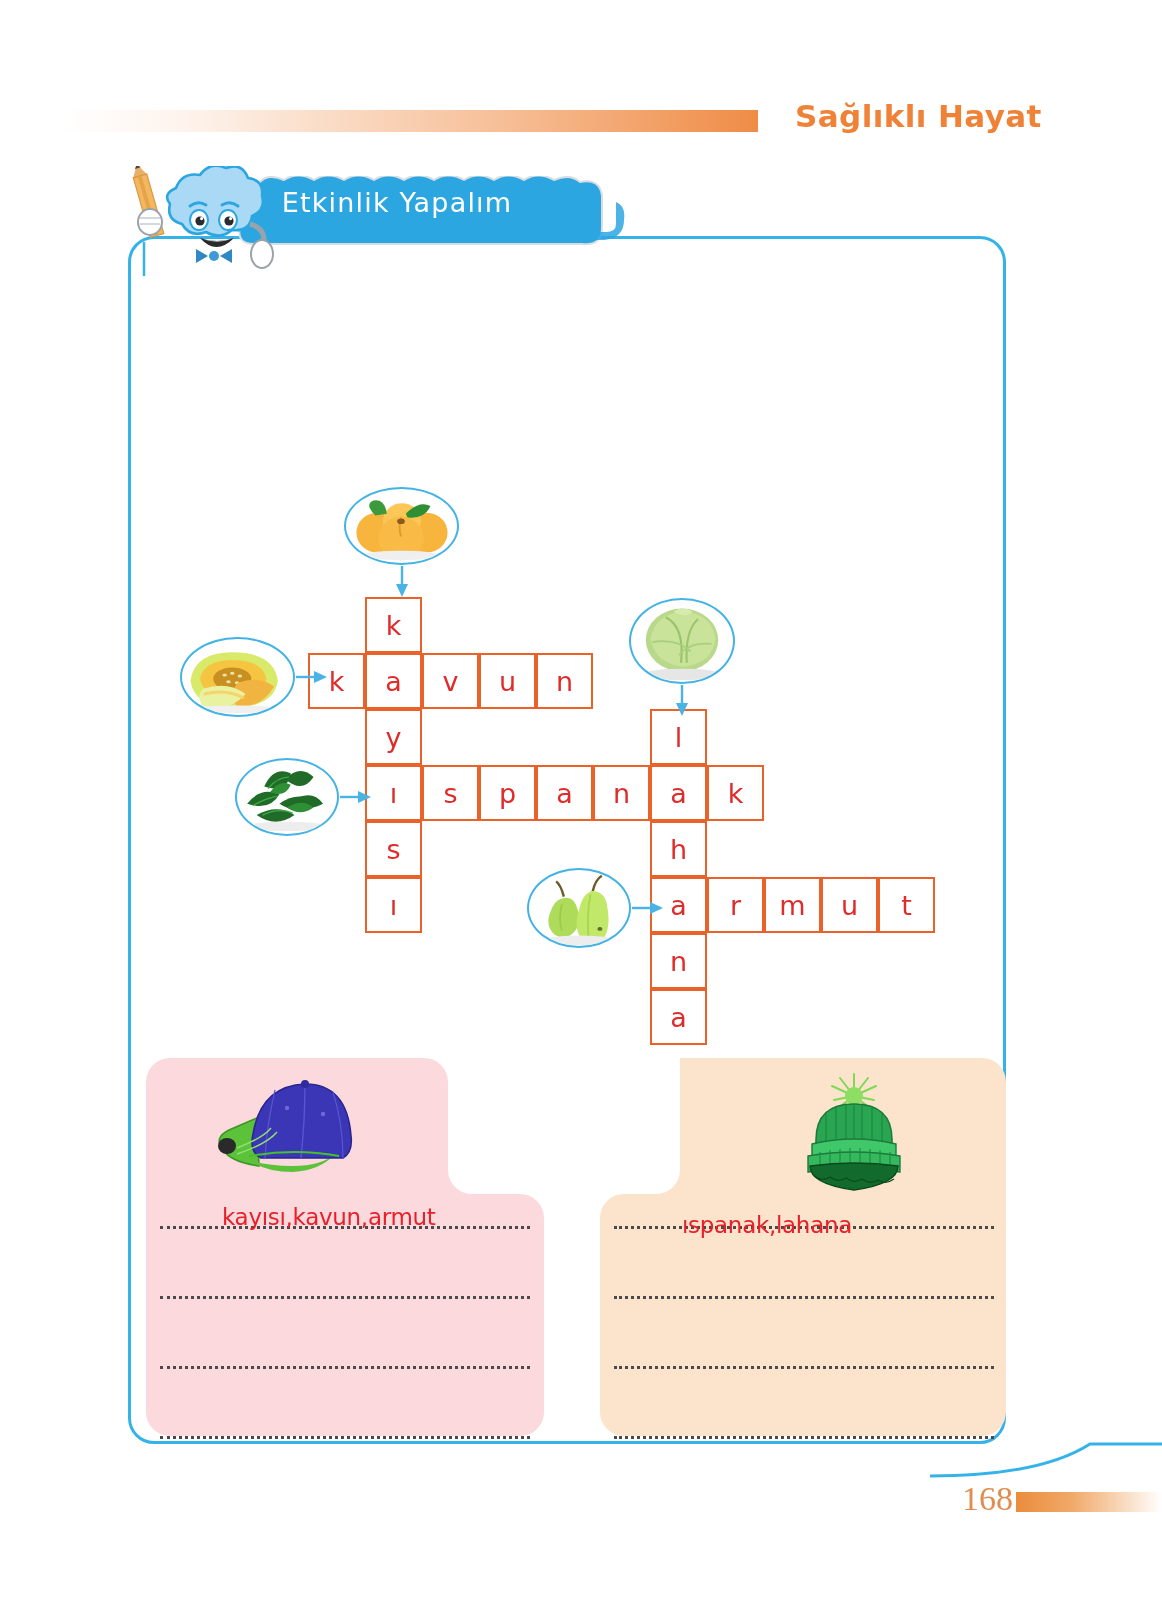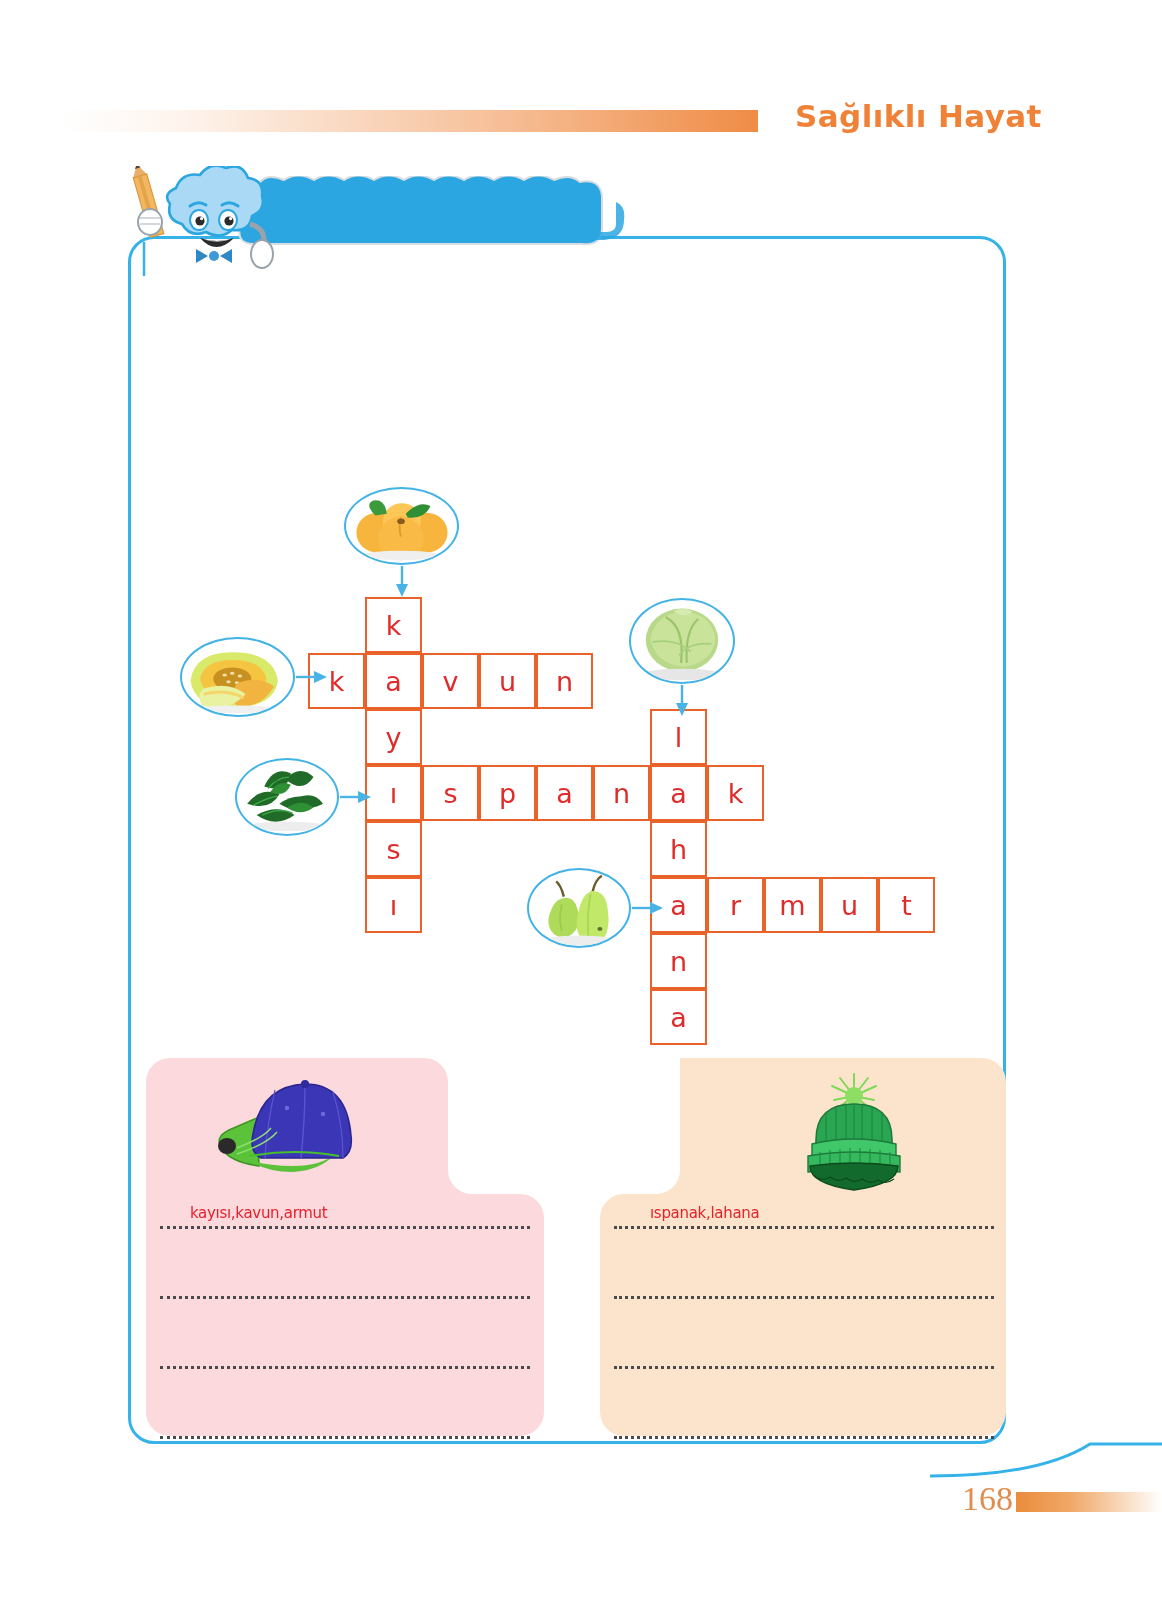--- a/index.html
+++ b/index.html
@@ -64,23 +64,24 @@
   .arrow { position: absolute; }
 
   
   .panel { position: absolute; }
   .panel .lines { position: absolute; left: 0; top: 0; width: 100%; height: 100%; }
   .dotline {
     position: absolute; height: 0;
     border-bottom: 3px dotted #4a4a4a;
   }
   .answer {
-    position: absolute; color: #e8202a; font-size: 15px;
+    position: absolute; color: #e8202a; font-size: 23px;
     font-family: "DejaVu Sans", sans-serif; white-space: nowrap;
     letter-spacing: -0.3px;
+    margin-left: 32px;
   }
 
   
   .pg-num {
     position: absolute; left: 962px; top: 1480px;
     font-size: 34px; color: #e08d4f; font-family: "Liberation Serif", serif;
   }
   .pg-bar {
     position: absolute; left: 1016px; top: 1492px; width: 146px; height: 20px;
     background: linear-gradient(to right, #ea8c3c 0%, #f0a968 38%, rgba(240,169,104,0) 100%);
@@ -139,20 +140,21 @@
 
         <path d="M104,90 l-12,-7 v14 Z" fill="#2f87c4"></path>
         <path d="M116,90 l12,-7 v14 Z" fill="#2f87c4"></path>
         <circle cx="110" cy="90" r="5" fill="#3d9ad6"></circle>
       </g>
 
       <path d="M146,58 q14,4 14,16" stroke="#9aa3ab" stroke-width="5" fill="none"></path>
       <ellipse cx="158" cy="88" rx="11" ry="14" fill="#ffffff" stroke="#9aa3ab" stroke-width="2"></ellipse>
     </svg>
   </div>
+  <div class="badge-label">Etkinlik Yapalım</div>
 
 
   <div class="xw" id="xw">
       <div class="cell" style="left: 365px; top: 597px; width: 57px; height: 56px;">k</div>
       <div class="cell" style="left: 308px; top: 653px; width: 57px; height: 56px;">k</div>
       <div class="cell" style="left: 365px; top: 653px; width: 57px; height: 56px;">a</div>
       <div class="cell" style="left: 422px; top: 653px; width: 57px; height: 56px;">v</div>
       <div class="cell" style="left: 479px; top: 653px; width: 57px; height: 56px;">u</div>
       <div class="cell" style="left: 536px; top: 653px; width: 57px; height: 56px;">n</div>
       <div class="cell" style="left: 365px; top: 709px; width: 57px; height: 56px;">y</div>
@@ -354,21 +356,21 @@
       </g>
       <path d="M36,98 Q80,92 124,98 Q124,116 80,122 Q36,116 36,98 Z" fill="#126b2c" stroke="#0b4a1d" stroke-width="1.4"></path>
       <path d="M40,108 q8,6 16,1 q8,6 16,1 q8,6 16,1 q8,6 16,1 q8,5 16,-1" stroke="#0b4a1d" stroke-width="1.2" fill="none"></path>
     </svg>
     <div class="lines">
         <div class="dotline" style="left: 38px; top: 168px; width: 380px;"></div>
         <div class="dotline" style="left: 38px; top: 238px; width: 380px;"></div>
         <div class="dotline" style="left: 38px; top: 308px; width: 380px;"></div>
         <div class="dotline" style="left: 38px; top: 378px; width: 380px;"></div>
       </div>
-    <div class="answer" style="left: 74px; top: 146px;">ıspanak,lahana</div>
+    <div class="answer" style="left: 74px; top: 154px;">ıspanak,lahana</div>
   </div>
 
   <svg class="blue-swoosh" viewBox="0 0 232 40">
     <path d="M0,36 Q110,36 160,4 L232,4" stroke="#35b3e8" stroke-width="3" fill="none"></path>
   </svg>
   <div class="pg-num">168</div>
   <div class="pg-bar"></div>
 
 </div>
 

